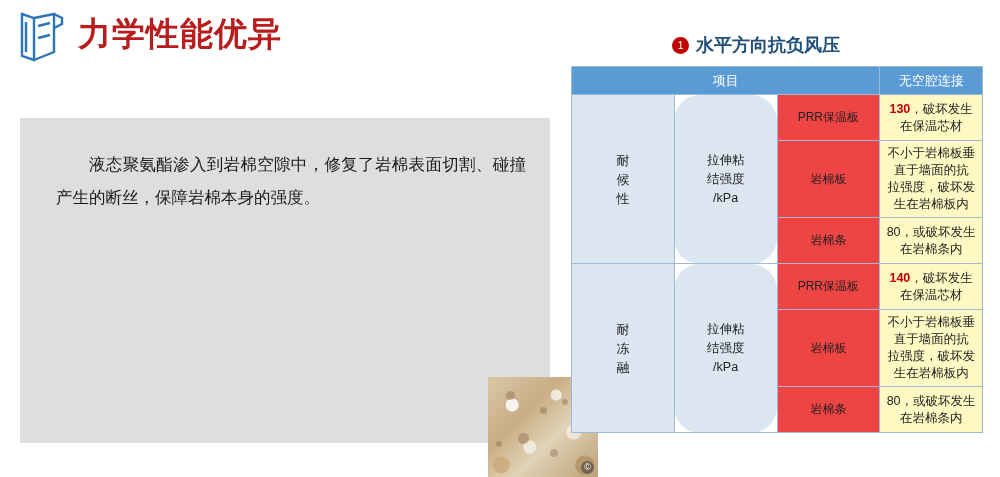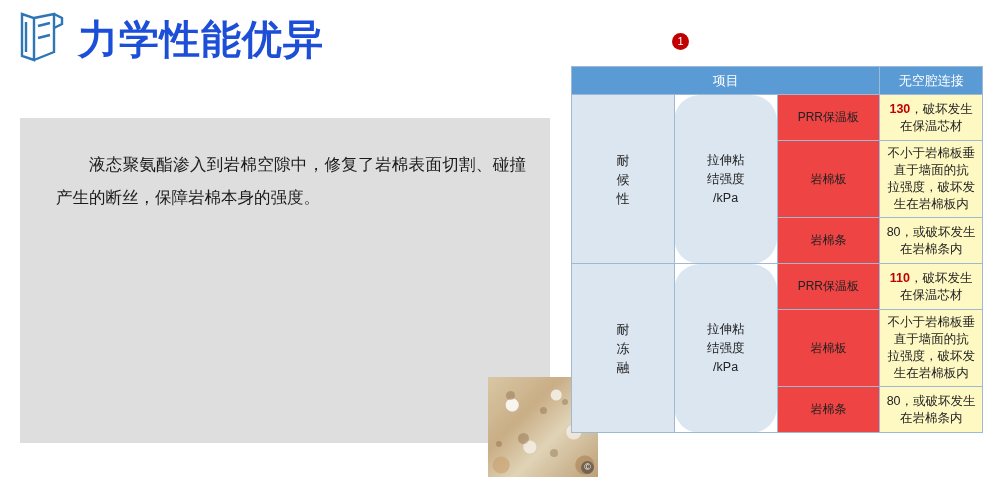--- a/index.html
+++ b/index.html
@@ -20,23 +20,23 @@
     width: 1000px; height: 72px;
   }
   #logo {
     position: absolute;
     left: 14px; top: 8px;
     width: 56px; height: 56px;
   }
   #title {
     position: absolute;
     left: 78px; top: 12px;
-    font-size: 40px;
+    font-size: 33px;
     font-weight: bold;
-    color: #1d4ed8;
+    color: #b91c1c;
     letter-spacing: 1px;
     white-space: nowrap;
   }
 
   
   #left-panel {
     position: absolute;
     left: 20px; top: 118px;
     width: 530px; height: 325px;
     background: #dedede;
@@ -201,20 +201,21 @@
   <div class="speck" style="left:30px;top:56px;width:11px;height:11px;"></div>
   <div class="speck" style="left:74px;top:22px;width:6px;height:6px;"></div>
   <div class="speck" style="left:62px;top:72px;width:8px;height:8px;"></div>
   <div class="speck" style="left:88px;top:46px;width:7px;height:7px;"></div>
   <div class="speck" style="left:8px;top:64px;width:6px;height:6px;"></div>
   <div id="photo-badge">©</div>
 </div>
 
 <div id="right-heading">
   <span id="num-badge">1</span>
+  <span id="right-heading-text">水平方向抗负风压</span>
 </div>
 
 <table id="spec-table">
   <thead>
     <tr>
       <th colspan="3">项目</th>
       <th>无空腔连接</th>
     </tr>
   </thead>
   <tbody>
@@ -253,21 +254,21 @@
         <span>冻</span>
         <span>融</span>
       </td>
       <td class="c-prop" rowspan="3">
         <span>拉伸粘</span>
         <span>结强度</span>
         <span>/kPa</span>
       </td>
       <td class="c-item">PRR保温板</td>
       <td class="c-val">
-        <span class="red">110</span><span>，破坏发生在保温芯材</span>
+        <span class="red">140</span><span>，破坏发生在保温芯材</span>
       </td>
     </tr>
     <tr>
       <td class="c-item">岩棉板</td>
       <td class="c-val two-line">
         <span>不小于岩棉板垂直于墙面的抗</span><br>
         <span>拉强度，破坏发生在岩棉板内</span>
       </td>
     </tr>
     <tr>

